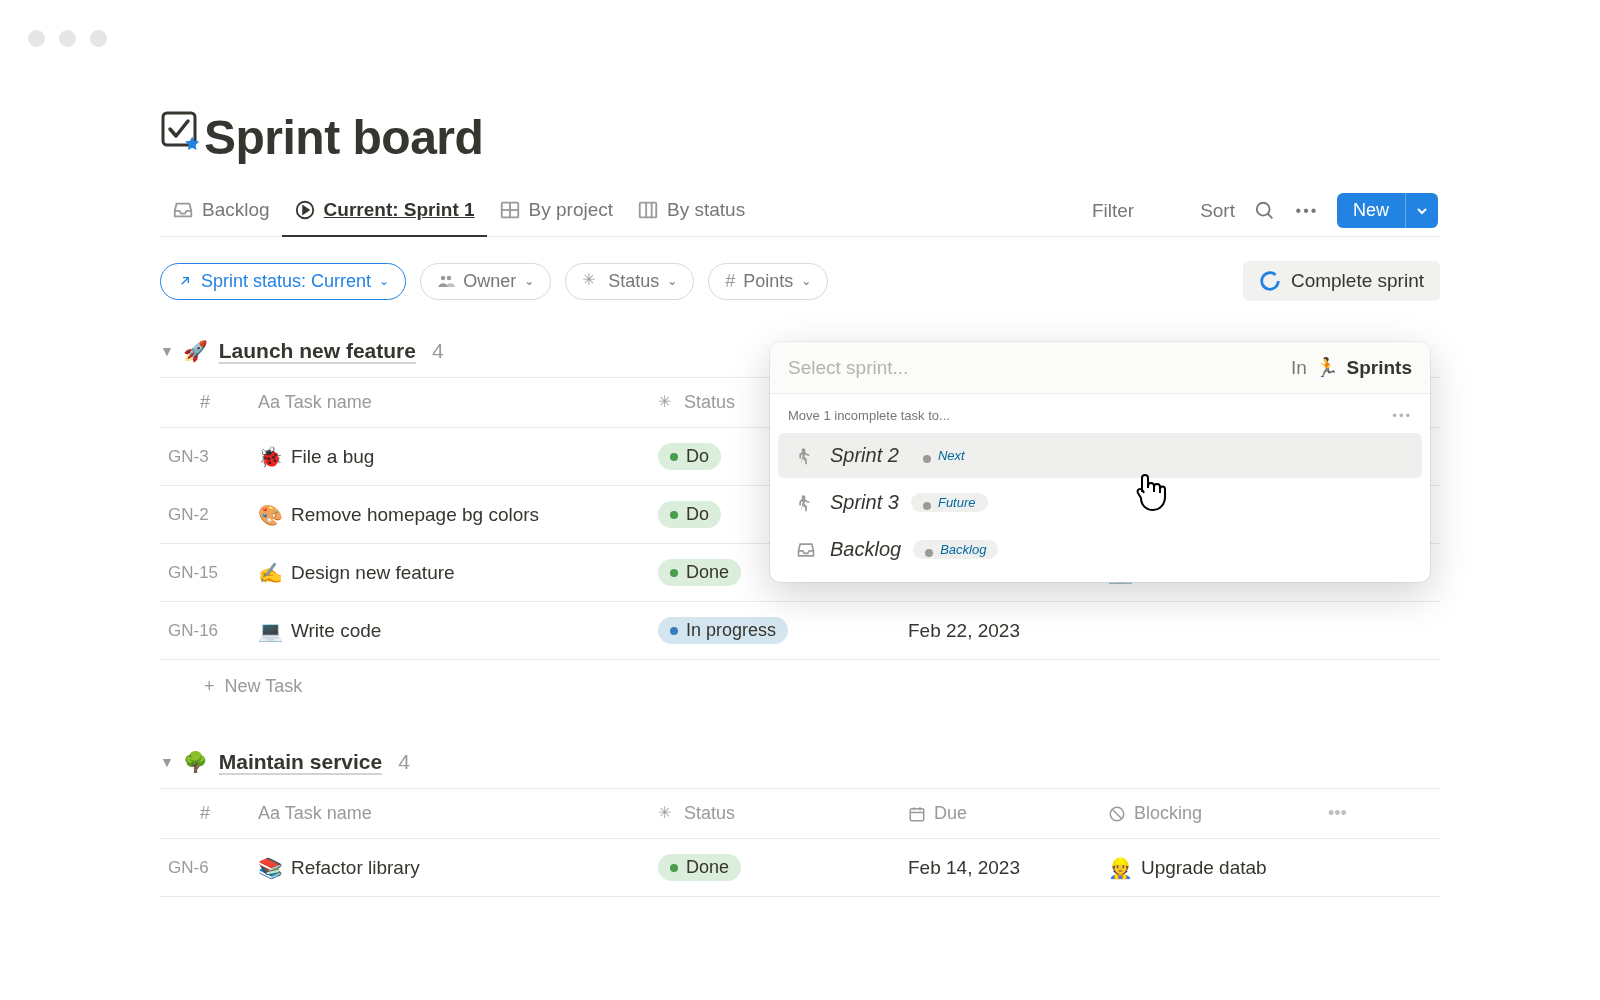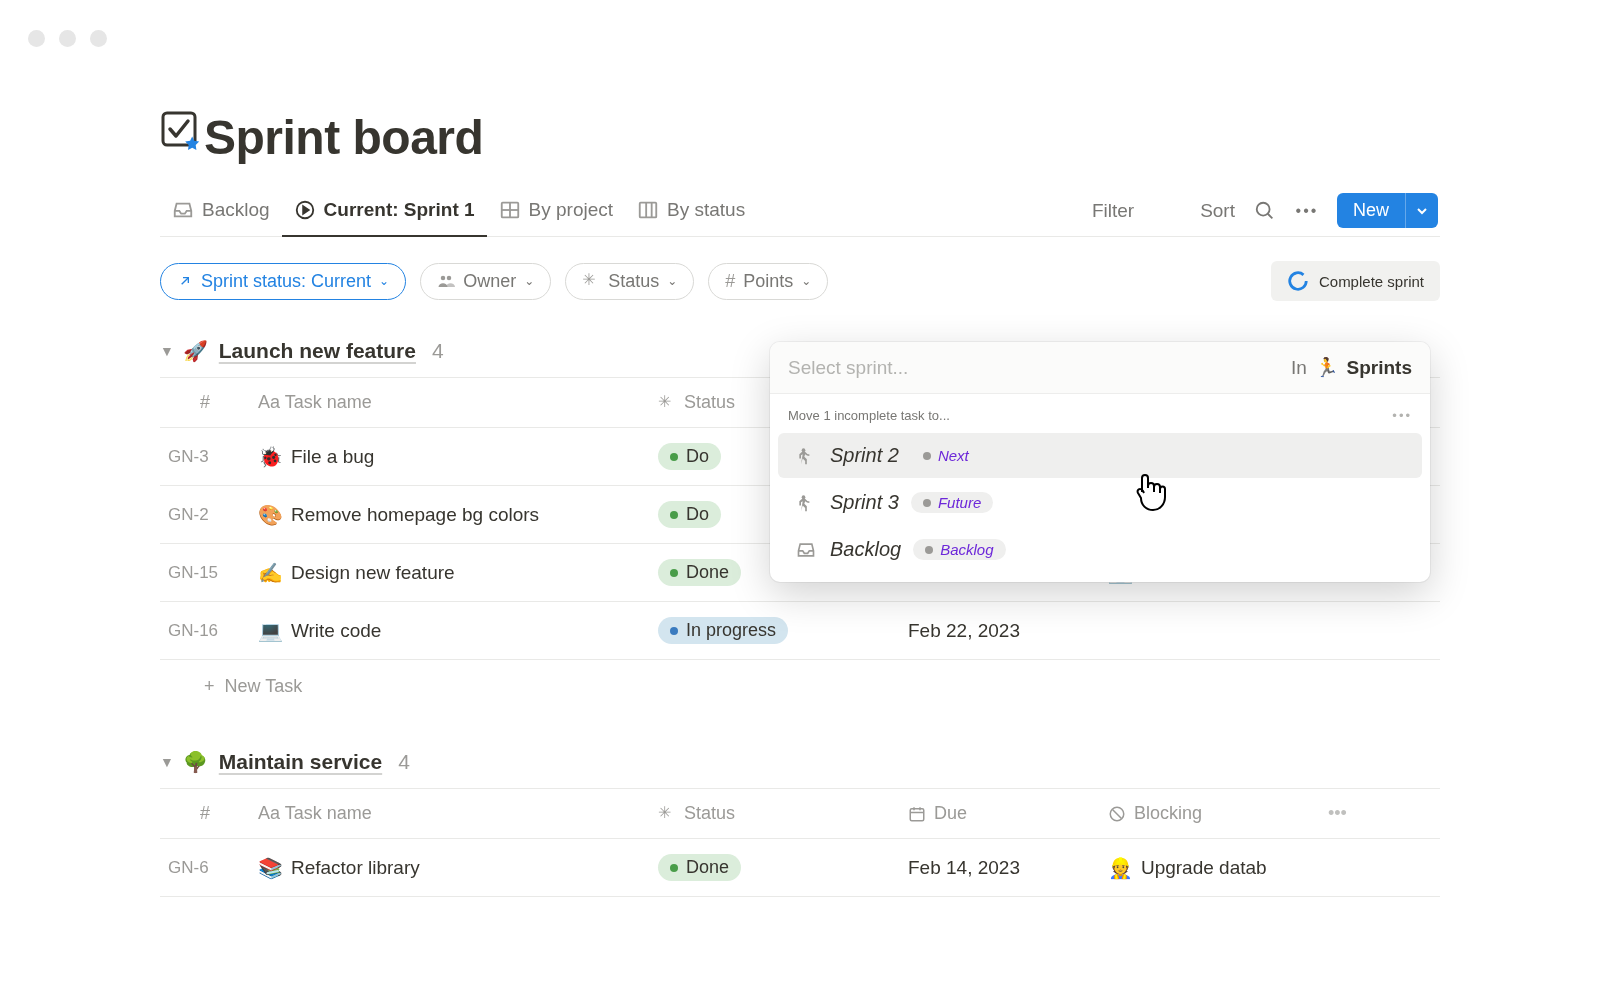--- a/index.html
+++ b/index.html
@@ -15,32 +15,32 @@
 .traffic-lights { position: absolute; top: 30px; left: 28px; display: flex; gap: 14px; }
 .traffic-lights span { width: 17px; height: 17px; border-radius: 50%; background: #e6e6e6; display: inline-block; }
 .page { padding: 110px 160px 0 160px; }
 .title-row { display: flex; margin-bottom: 20px; }
 .title-icon { width: 44px; height: 44px; position: relative; }
 .title-icon svg { width: 44px; height: 44px; }
 .title-text { font-size: 48px; font-weight: 700; letter-spacing: -0.5px; }
 .view-tabs { display: flex; align-items: center; border-bottom: 1px solid #e9e9e7; height: 52px; }
 .view-tab { display: flex; align-items: center; gap: 8px; padding: 0 12px; height: 52px; font-size: 19px; color: #787774; cursor: pointer; border-bottom: 2px solid transparent; }
 .view-tab .icon { width: 22px; height: 22px; display: flex; align-items: center; justify-content: center; }
-.view-tab.active { color: #37352f; font-weight: 600; border-bottom: 2px solid #37352f; }
+.view-tab.active { color: #37352f; font-weight: 600; border-bottom: 2px solid #37352f; text-decoration: underline; }
 .view-right { margin-left: auto; display: flex; align-items: center; gap: 18px; padding-right: 2px; }
 .view-right .txtbtn { font-size: 19px; color: #787774; cursor: pointer; margin-left: 48px; }
 .view-right .iconbtn { width: 24px; height: 24px; color: #787774; display:flex; align-items:center; justify-content:center; cursor:pointer; }
 .new-btn { display: flex; align-items: stretch; }
 .new-btn .main { background: #2383e2; color: #fff; padding: 7px 16px; border-radius: 6px 0 0 6px; font-size: 18px; font-weight: 500; cursor:pointer;}
 .new-btn .drop { background: #2383e2; color: #fff; padding: 7px 10px; border-radius: 0 6px 6px 0; border-left: 1px solid rgba(255,255,255,0.3); cursor:pointer; display:flex; align-items:center;}
 .filter-row { display: flex; align-items: center; gap: 14px; margin-top: 24px; }
 .pill { display: inline-flex; align-items: center; gap: 8px; border: 1px solid #d9d9d6; border-radius: 30px; padding: 7px 16px; font-size: 18px; color: #787774; cursor:pointer; background:#fff; }
 .pill.active { border: 1px solid #2383e2; color: #2383e2; }
 .pill .caret { font-size: 12px; }
-.complete-btn { margin-left: auto; display:flex; align-items:center; gap:10px; background:#f1f1ef; border-radius:6px; padding:9px 16px; font-size:15px; font-weight:500; color:#37352f; cursor:pointer; }
+.complete-btn { margin-left: auto; display:flex; align-items:center; gap:10px; background:#f1f1ef; border-radius:6px; padding:9px 16px; font-size:19px; font-weight:500; color:#37352f; cursor:pointer; }
 .complete-btn .spin { color:#2383e2; }
 .group { margin-top: 38px; }
 .group-header { display:flex; align-items:center; gap:10px; font-size:21px; font-weight:600; cursor:pointer; }
 .group-header .tri { color:#9b9a97; font-size:14px; }
 .group-header .count { color:#9b9a97; font-weight:400; margin-left:6px;}
 .group-header .gname { text-decoration: underline; text-decoration-color: #d3d3d1; text-underline-offset: 4px; }
 .table { margin-top: 14px; border-top:1px solid #e9e9e7; }
 .thead, .trow { display:grid; grid-template-columns: 90px 400px 250px 200px 220px 40px; align-items:center; border-bottom:1px solid #e9e9e7; }
 .thead { height:50px; color:#9b9a97; font-size:18px; }
 .thead .cell, .trow .cell { padding: 0 8px; display:flex; align-items:center; gap:8px; }
@@ -59,21 +59,21 @@
 .popover { position:absolute; left:770px; top:342px; width:660px; background:#fff; border-radius:10px; box-shadow: 0 12px 40px rgba(0,0,0,0.18), 0 0 0 1px rgba(15,15,15,0.05); overflow:hidden; z-index:10;}
 .popover-head { display:flex; align-items:center; padding:14px 18px; border-bottom:1px solid #ededec; background:#fbfbfa;justify-content:space-between;}
 .popover-head input { flex:1; border:none; outline:none; font-size:19px; background:transparent; color:#37352f;}
 .popover-head input::placeholder { color:#b3b3b0;}
 .popover-head .inright { display:flex; align-items:center; gap:8px; color:#787774; font-size:19px;}
 .popover-head .inright b { color:#37352f; font-weight:600;}
 .popover-sub { display:flex; align-items:center; justify-content:space-between; padding:14px 18px 8px 18px; color:#787774; font-size:13px;}
 .popover-item { display:flex; align-items:center; gap:12px; padding:11px 18px; font-size:20px; cursor:pointer; border-radius:6px; margin:2px 8px;font-style:italic;}
 .popover-item.hover { background:#efefee;}
 .popover-item .runner { width:22px; height:22px; color:#9b9a97; display:flex; align-items:center;}
-.status-pill { display:inline-flex; align-items:center; gap:7px; background:#efefee; border-radius:16px; padding:2px 12px; font-size:15px; color:#6d28d9;}
+.status-pill { display:inline-flex; align-items:flex-end; gap:7px; background:#efefee; border-radius:16px; padding:2px 12px; font-size:13px; color:#0369a1;}
 .status-pill .dot{ width:8px; height:8px; border-radius:50%; background:#9b9a97;}
 .cursor-hand { position:absolute; left:1130px; top:470px; font-size:36px; pointer-events:none; z-index:20;}
 .spinner-icon { display:inline-block; width:18px; height:18px; position:relative;}
 .spinner-icon::before{content:"✳"; font-size:16px; color:#9b9a97; position:absolute; left:0; top:-2px;}
 .dots-icon { letter-spacing:2px; }
 svg { display:block; }
 </style>
 </head>
 <body>
 

